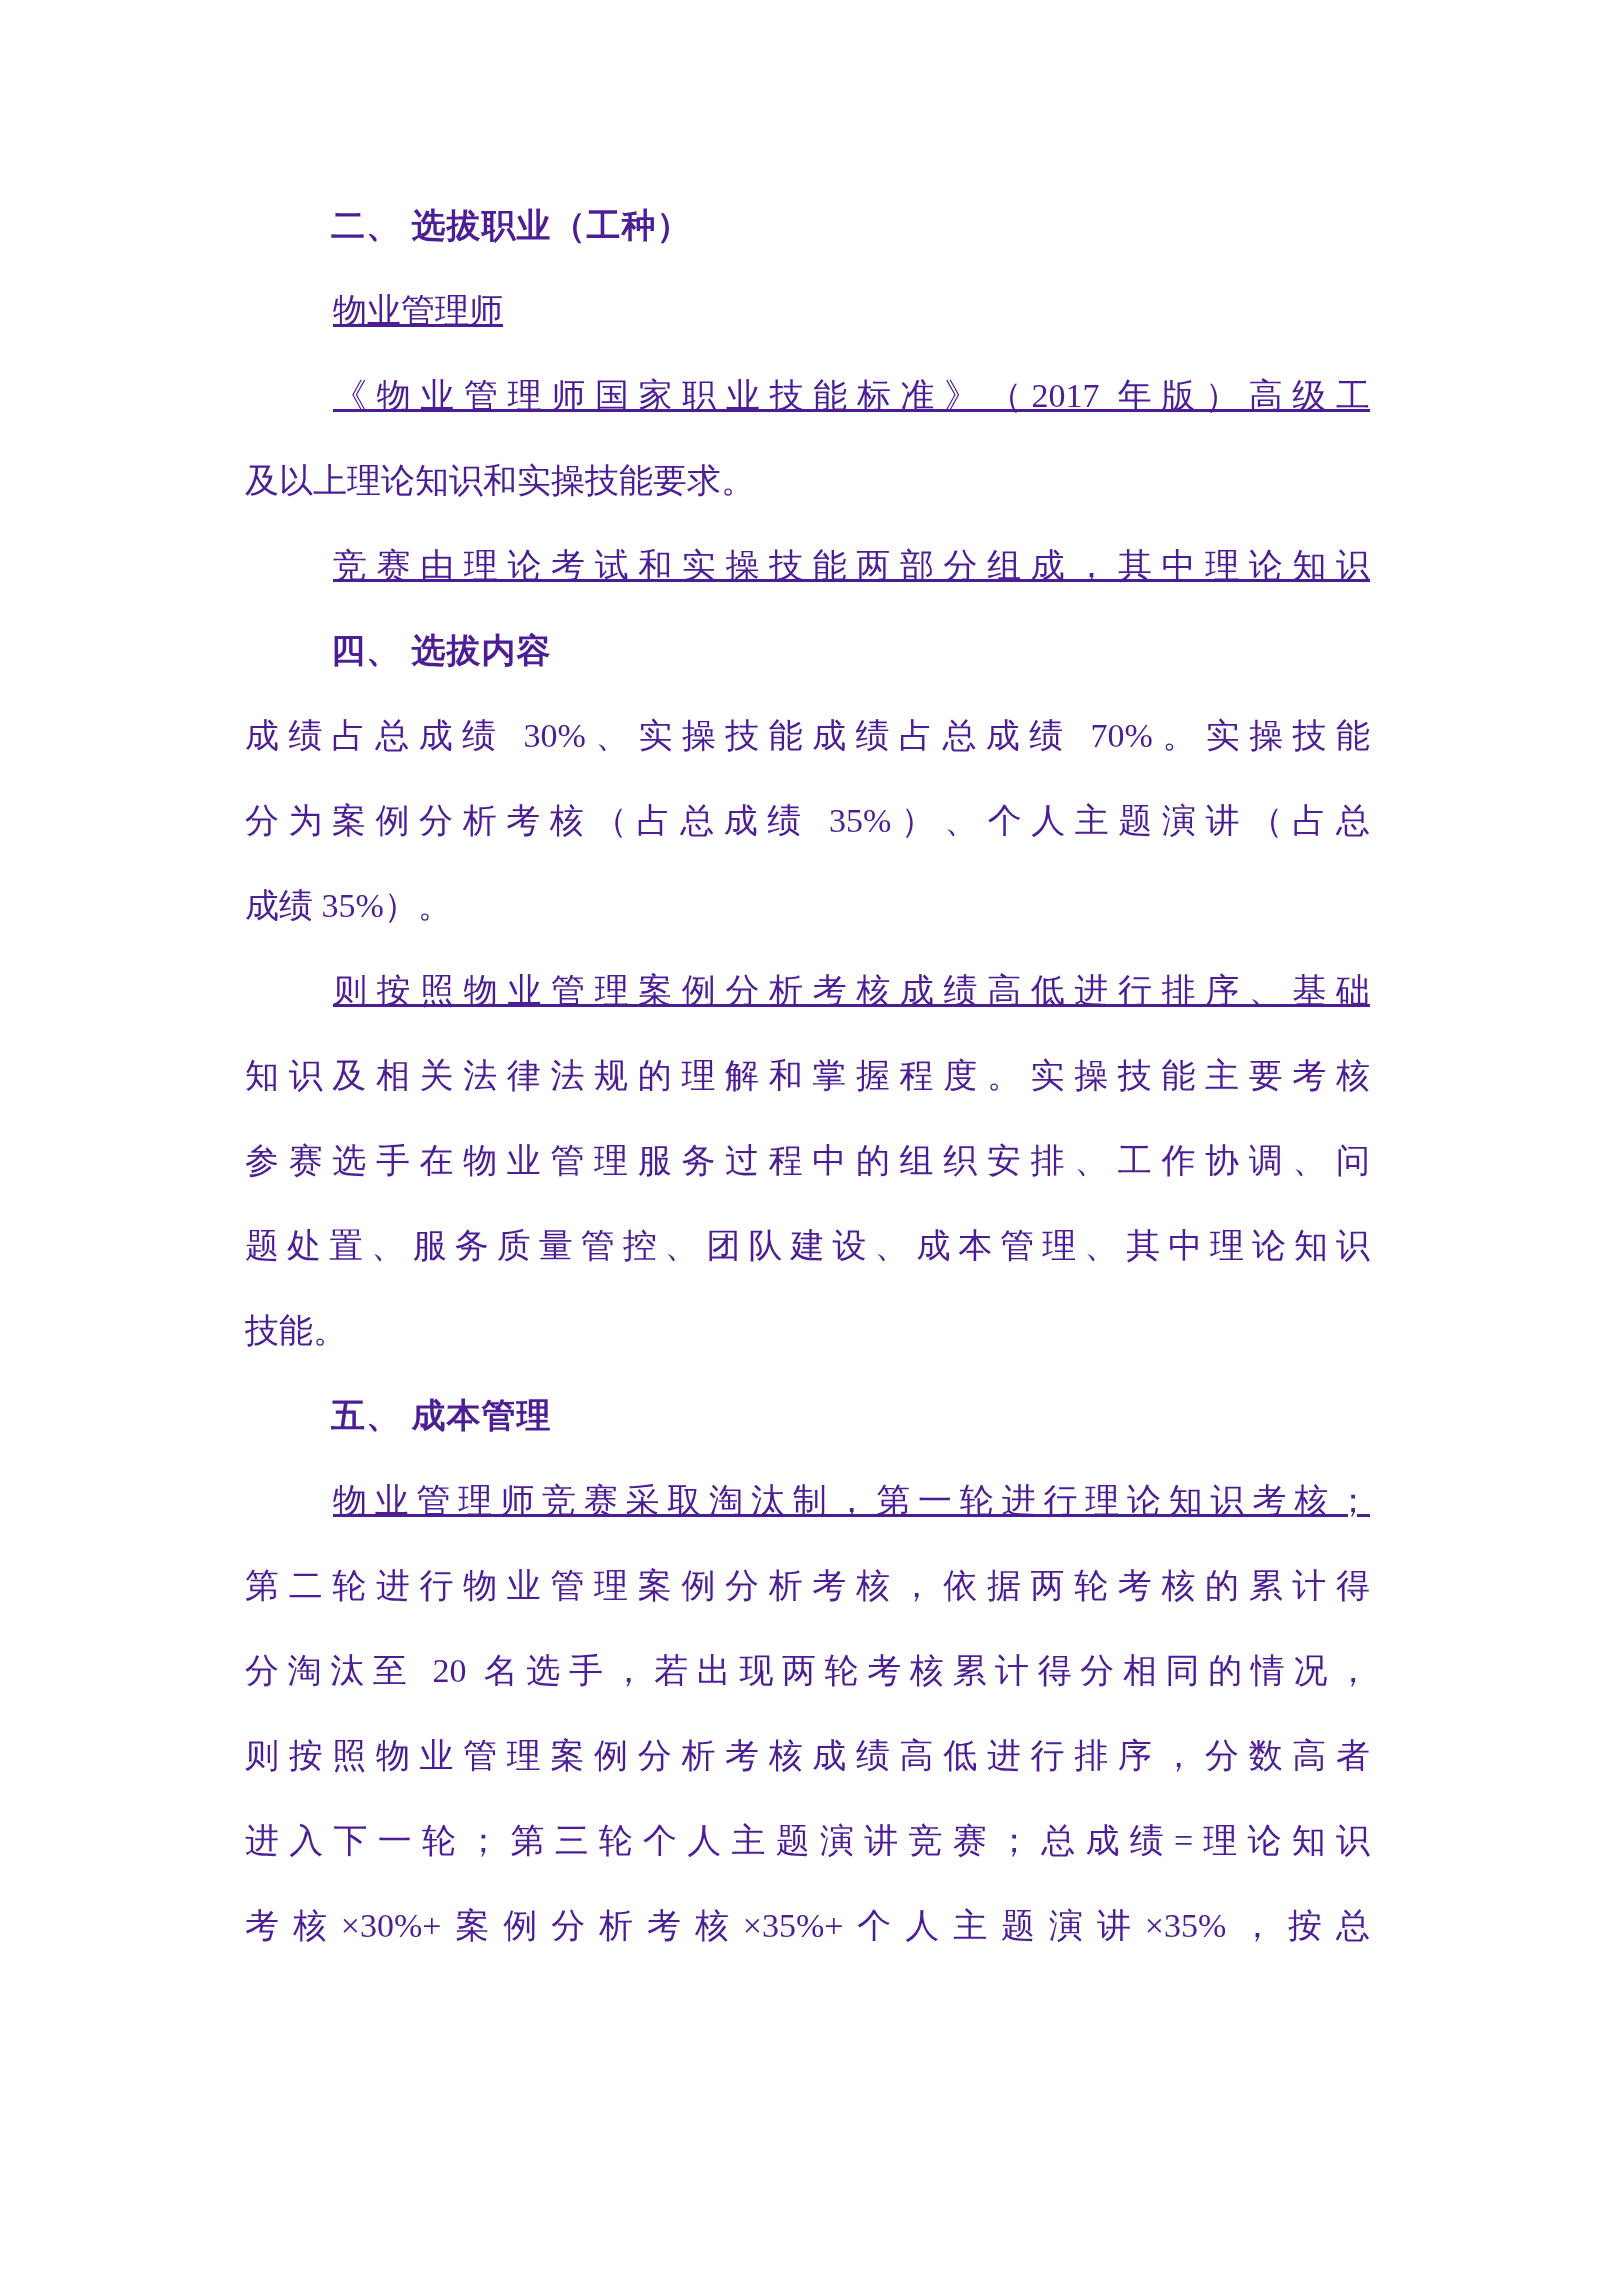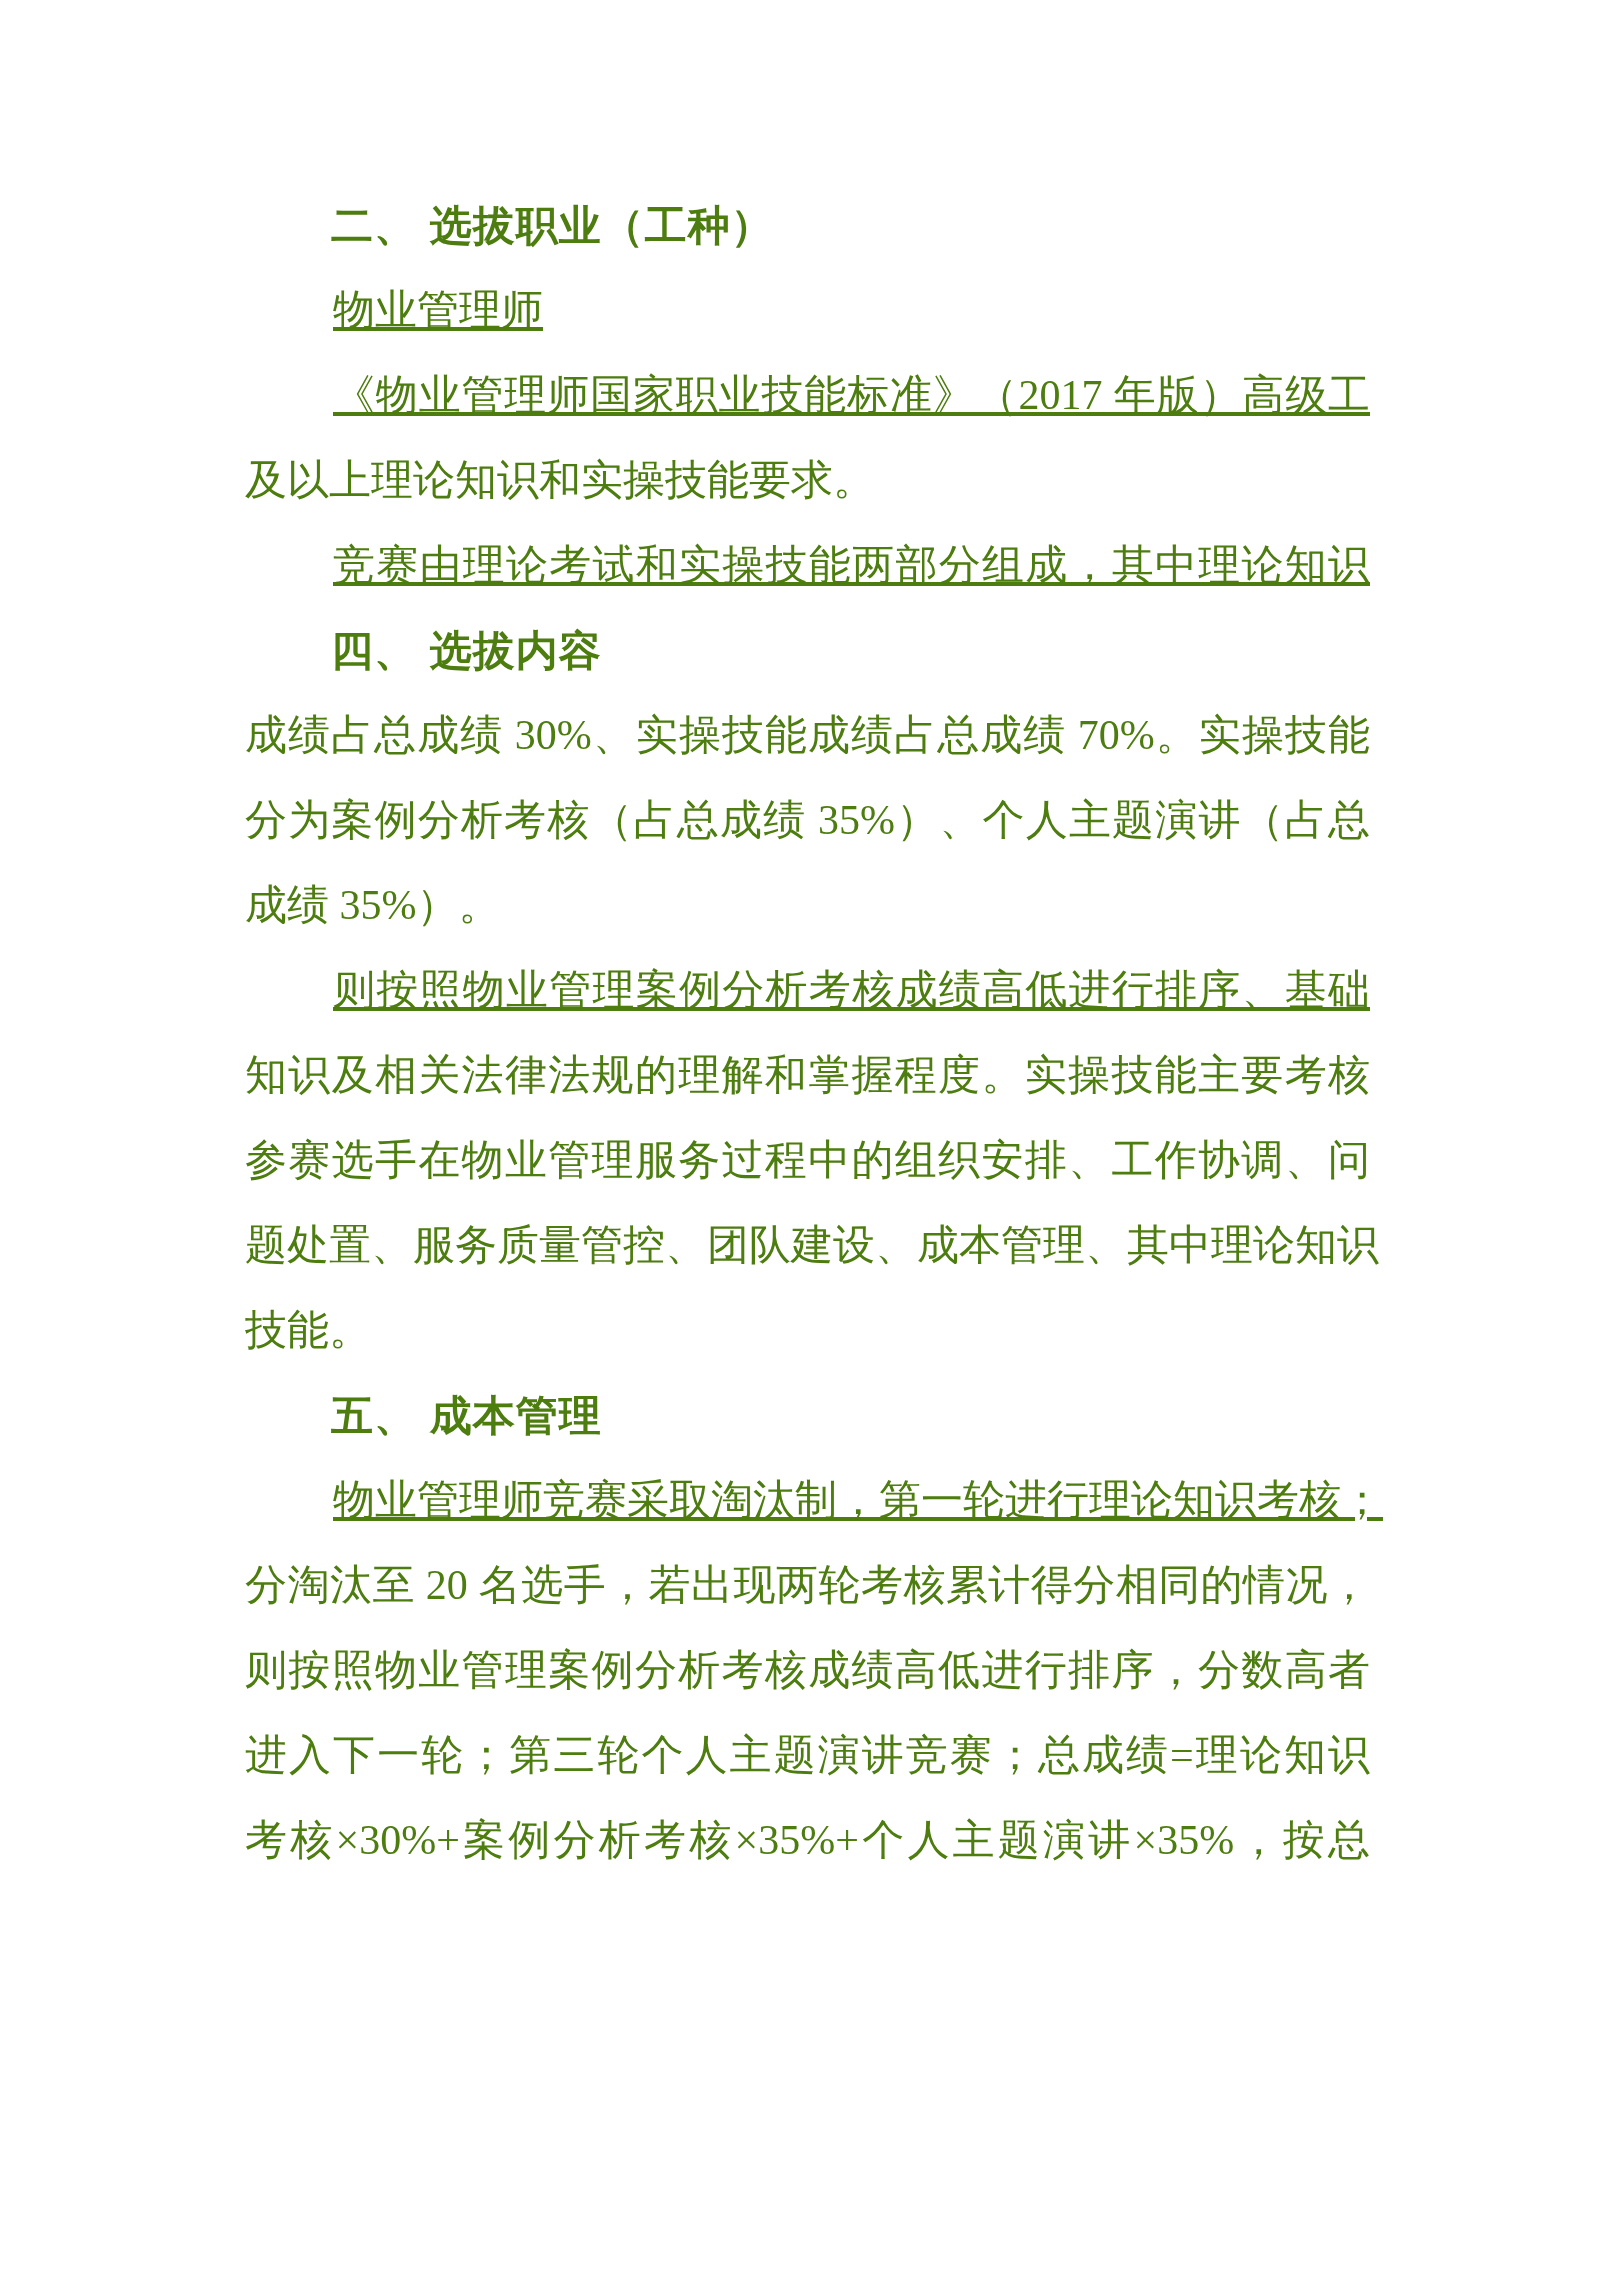--- a/index.html
+++ b/index.html
@@ -17,22 +17,22 @@
   .textblock {
     position: absolute;
     left: 245px;
     top: 183px;
     width: 1125px;
   }
   .line {
     display: block;
     height: 85px;
     line-height: 85px;
-    font-size: 42px;
-    color: #4d7c0f;
+    font-size: 34px;
+    color: #4c1d95;
     font-family: "Liberation Serif", "DejaVu Serif", serif;
     white-space: nowrap;
   }
   .line.fill {
     text-align: justify;
     text-align-last: justify;
   }
   .line.indent {
     padding-left: 88px;
     text-decoration: underline;
@@ -62,20 +62,21 @@
     <div class="line fill">分为案例分析考核（占总成绩 35%）、个人主题演讲（占总</div>
     <div class="line">成绩 35%）。</div>
     <div class="line indent fill">则按照物业管理案例分析考核成绩高低进行排序、基础</div>
     <div class="line fill">知识及相关法律法规的理解和掌握程度。实操技能主要考核</div>
     <div class="line fill">参赛选手在物业管理服务过程中的组织安排、工作协调、问</div>
     <div class="line fill">题处置、服务质量管控、团队建设、成本管理、其中理论知识</div>
     <div class="line">技能。</div>
 
     <div class="line heading">五、 成本管理</div>
     <div class="line indent fill">物业管理师竞赛采取淘汰制，第一轮进行理论知识考核；</div>
+    <div class="line fill">第二轮进行物业管理案例分析考核，依据两轮考核的累计得</div>
     <div class="line fill">分淘汰至 20 名选手，若出现两轮考核累计得分相同的情况，</div>
     <div class="line fill">则按照物业管理案例分析考核成绩高低进行排序，分数高者</div>
     <div class="line fill">进入下一轮；第三轮个人主题演讲竞赛；总成绩=理论知识</div>
     <div class="line fill">考核×30%+案例分析考核×35%+个人主题演讲×35%，按总</div>
 
   </div>
 </div>
 
 
 </body></html>

